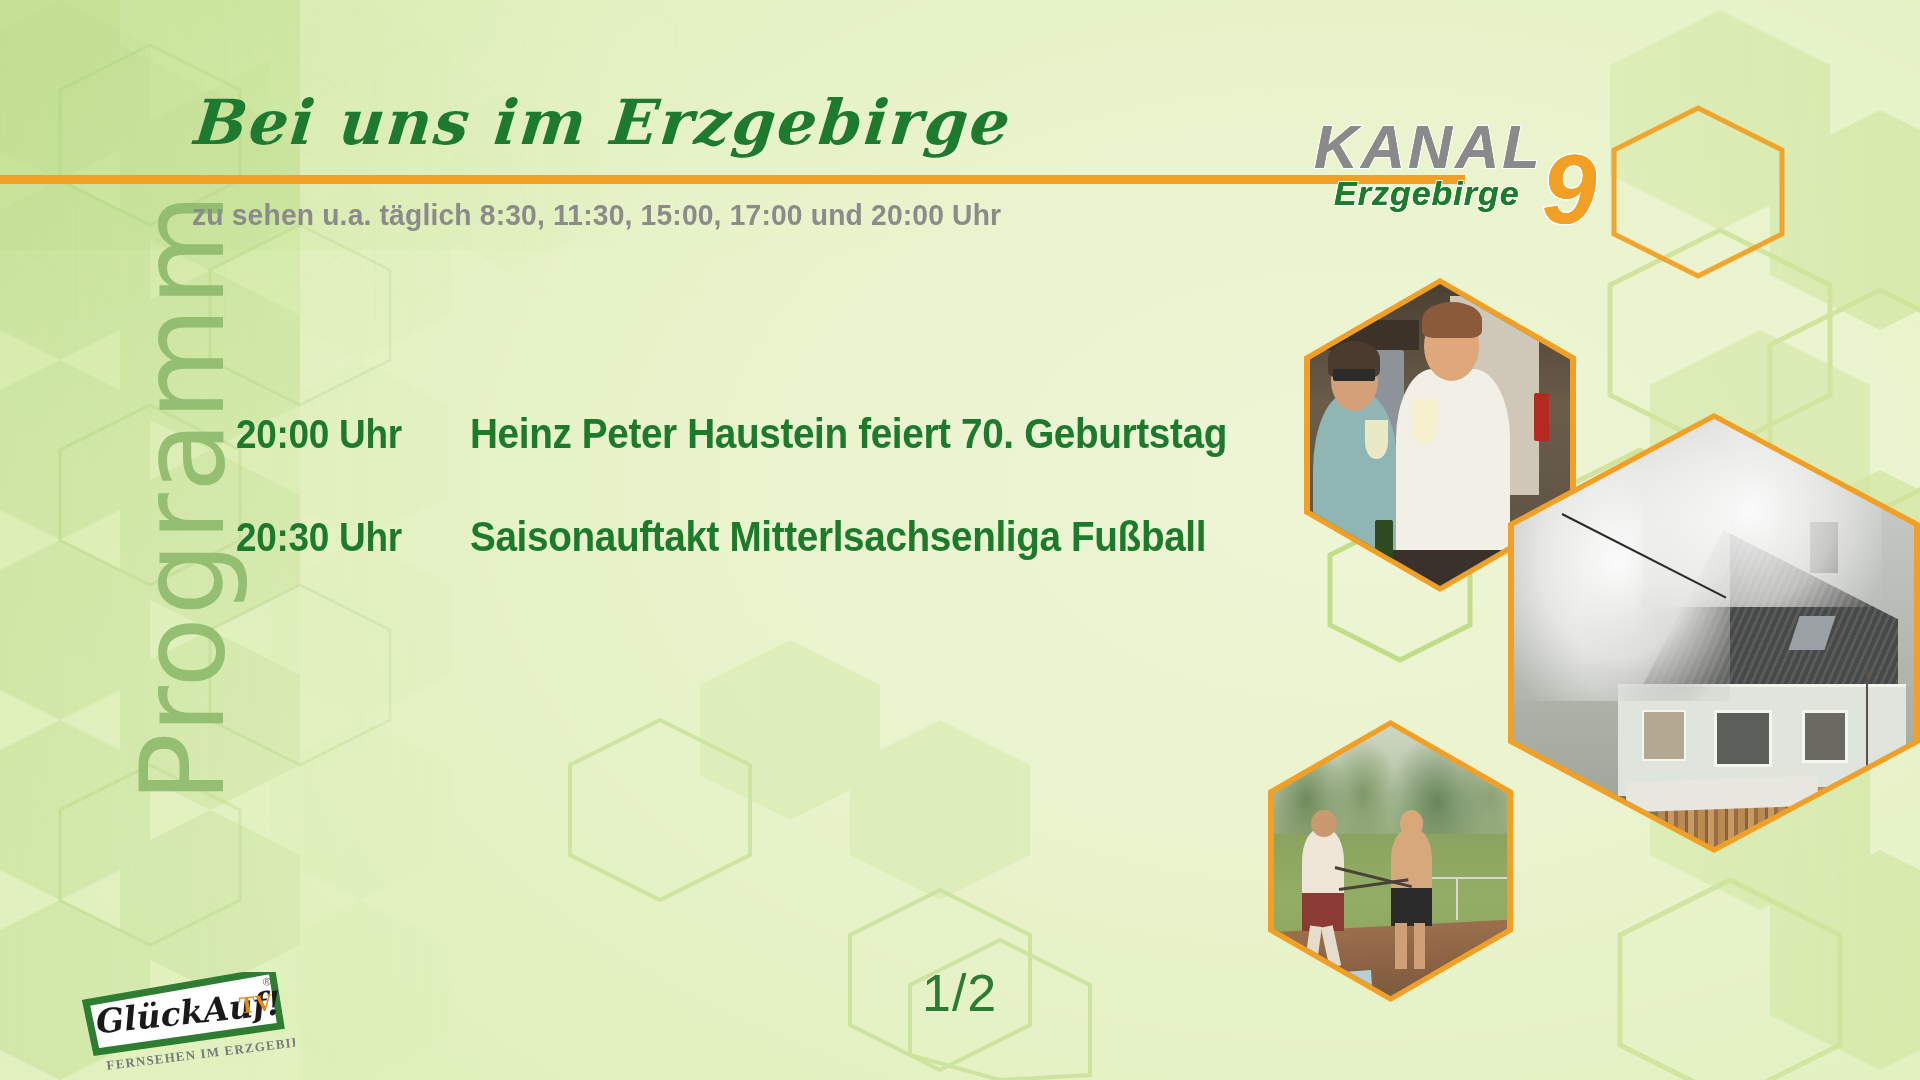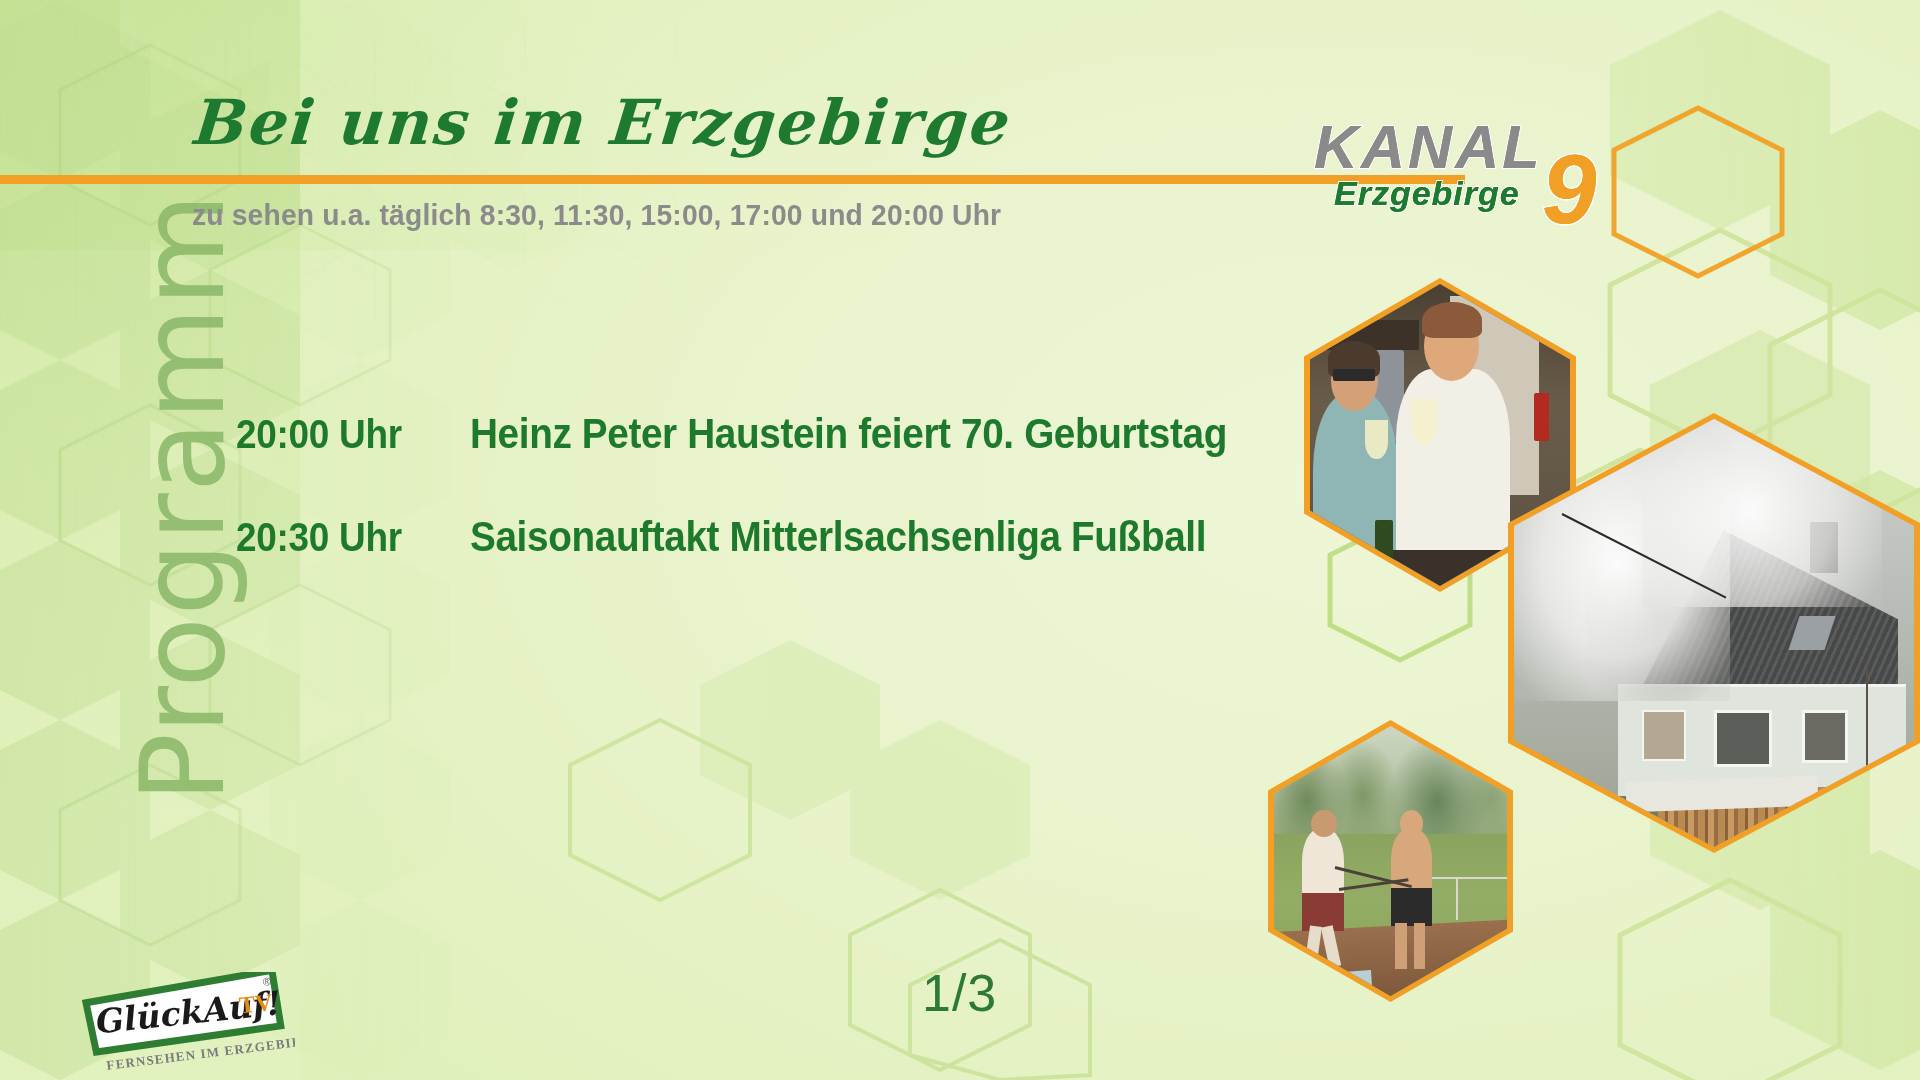--- a/index.html
+++ b/index.html
@@ -458,21 +458,21 @@
 
 
 
     <div class="prow">
       <div class="ptime">20:30 Uhr</div>
       <div class="ptitle">Saisonauftakt Mitterlsachsenliga Fußball</div>
     </div>
 
   </div>
 
-  <div class="page-indicator">1/3</div>
+  <div class="page-indicator">1/2</div>
 
   <div class="kanal-logo">
     <div class="kanal-word">KANAL</div>
     <div class="kanal-word2">KANAL</div>
     <div class="nine">9</div>
     <div class="nine2">9</div>
     <div class="erz-word">Erzgebirge</div>
     <div class="erz-word2">Erzgebirge</div>
   </div>
 

